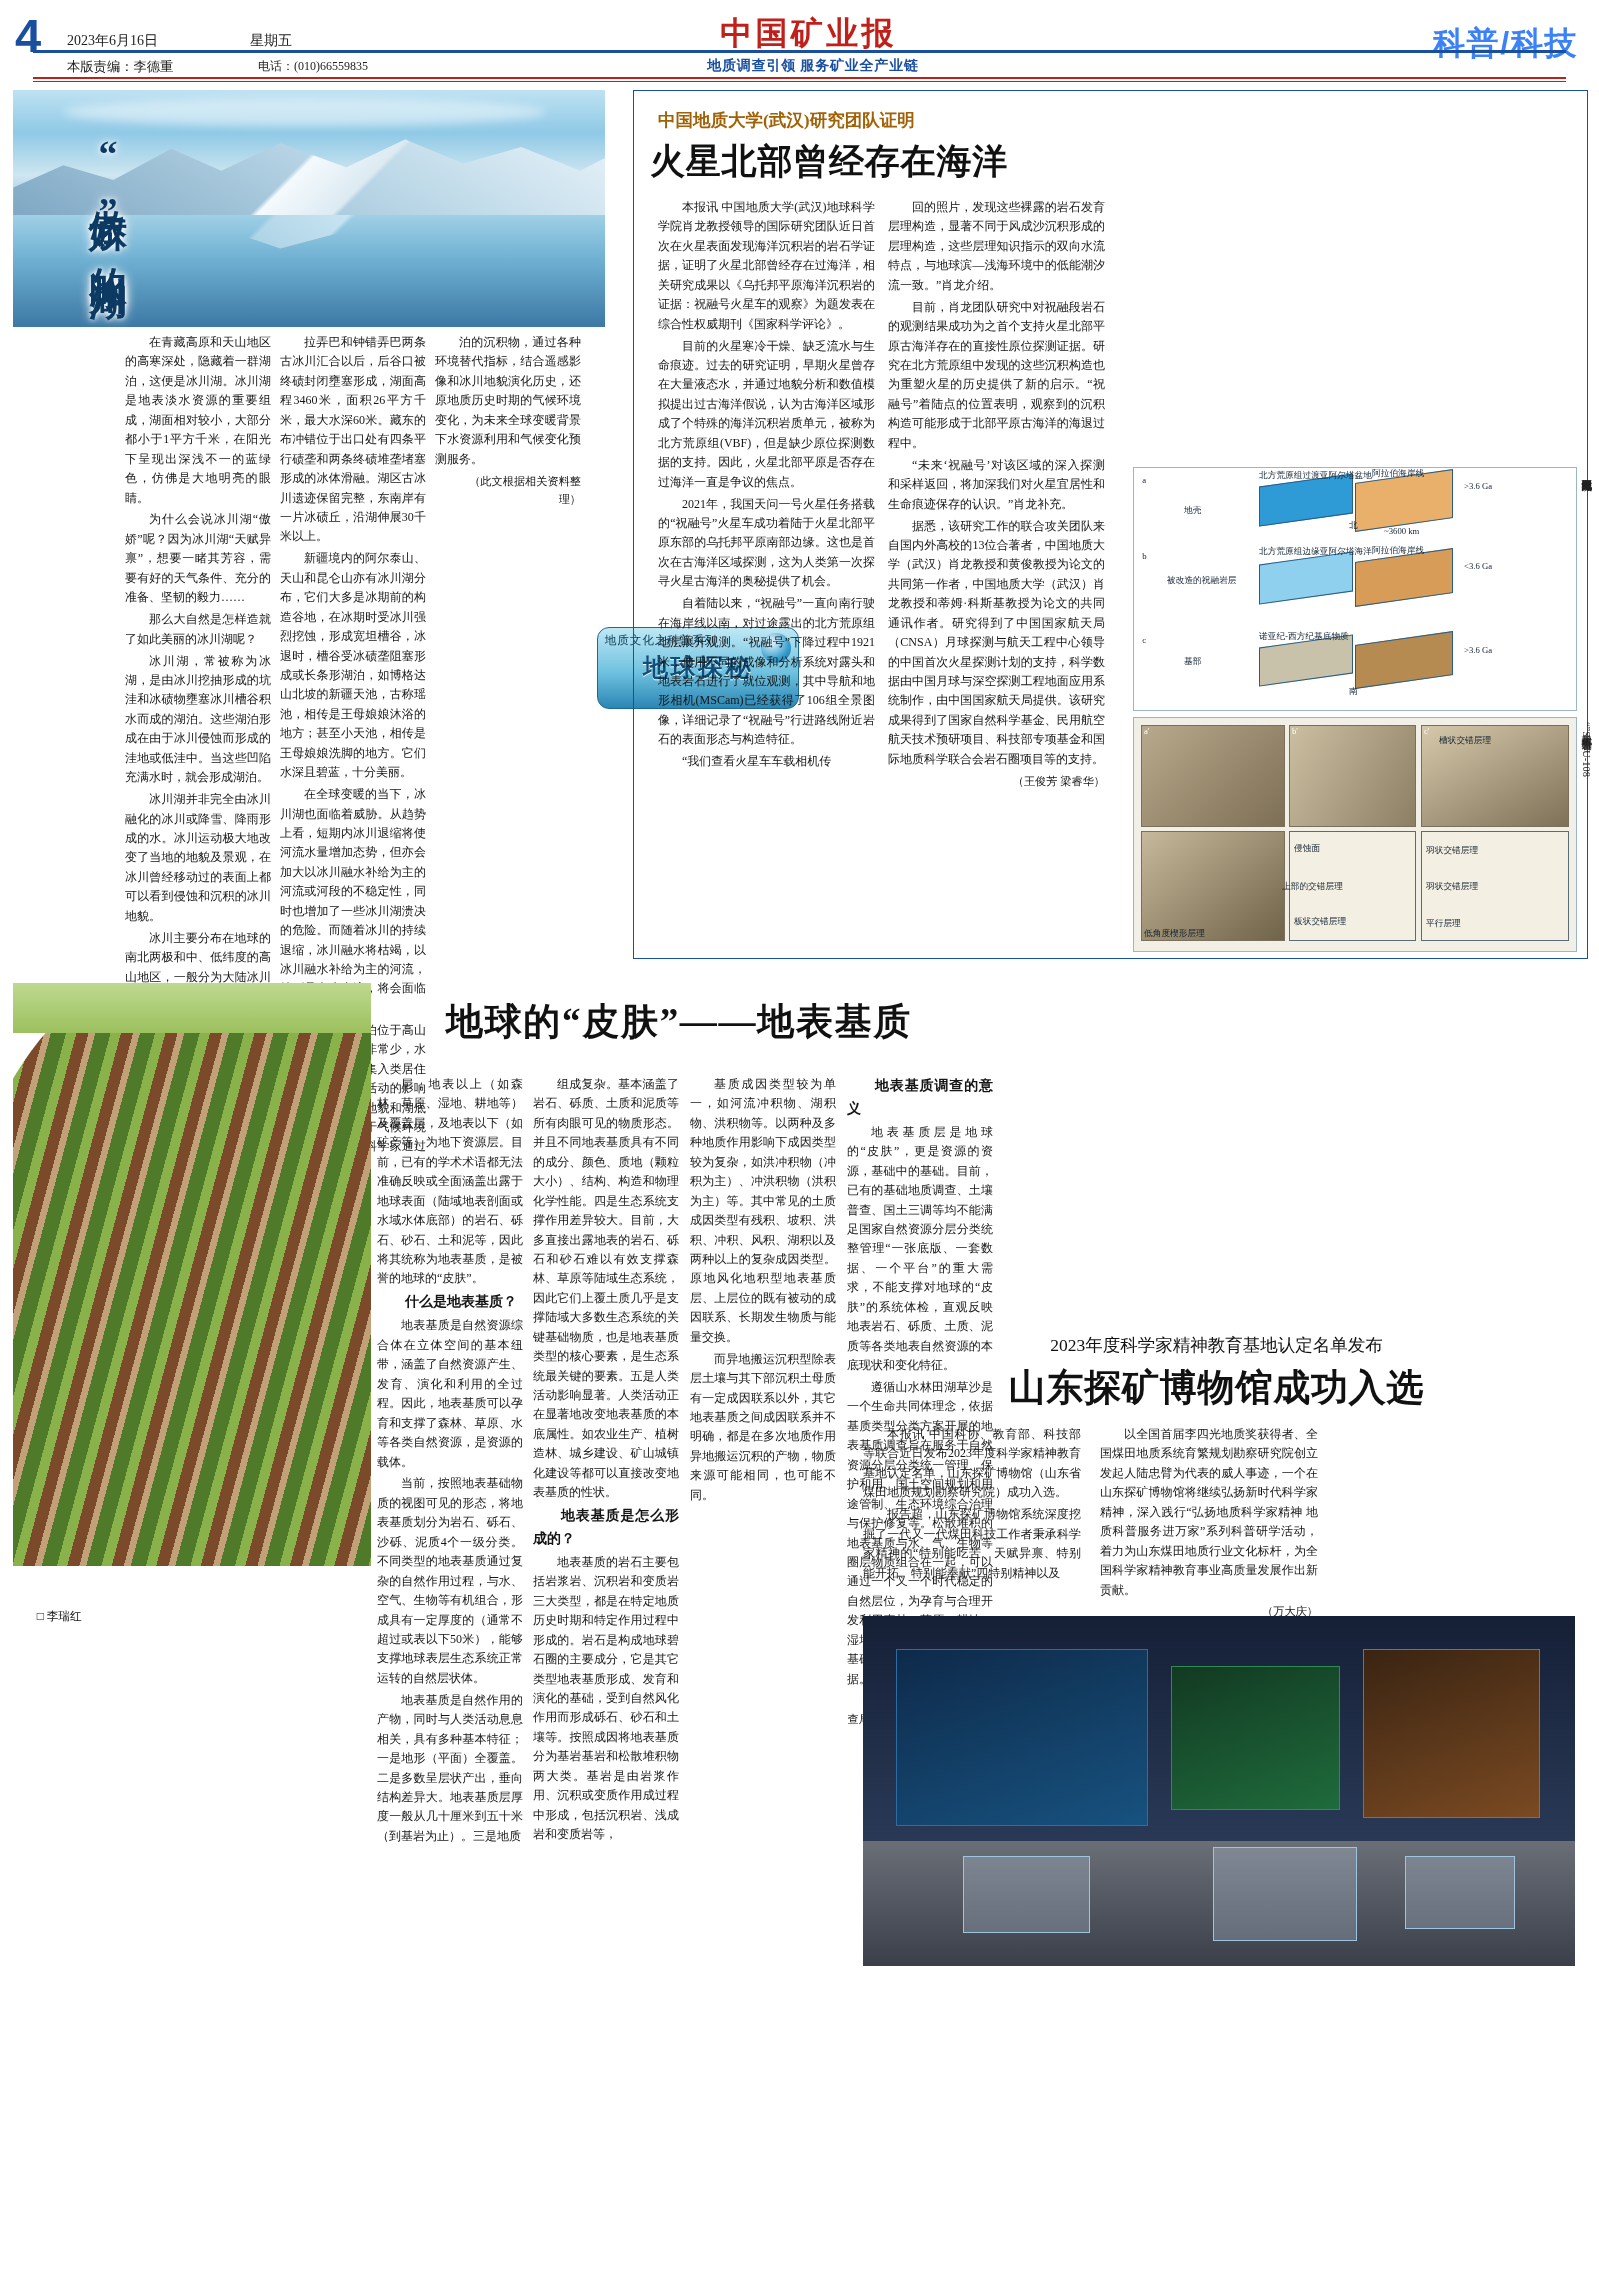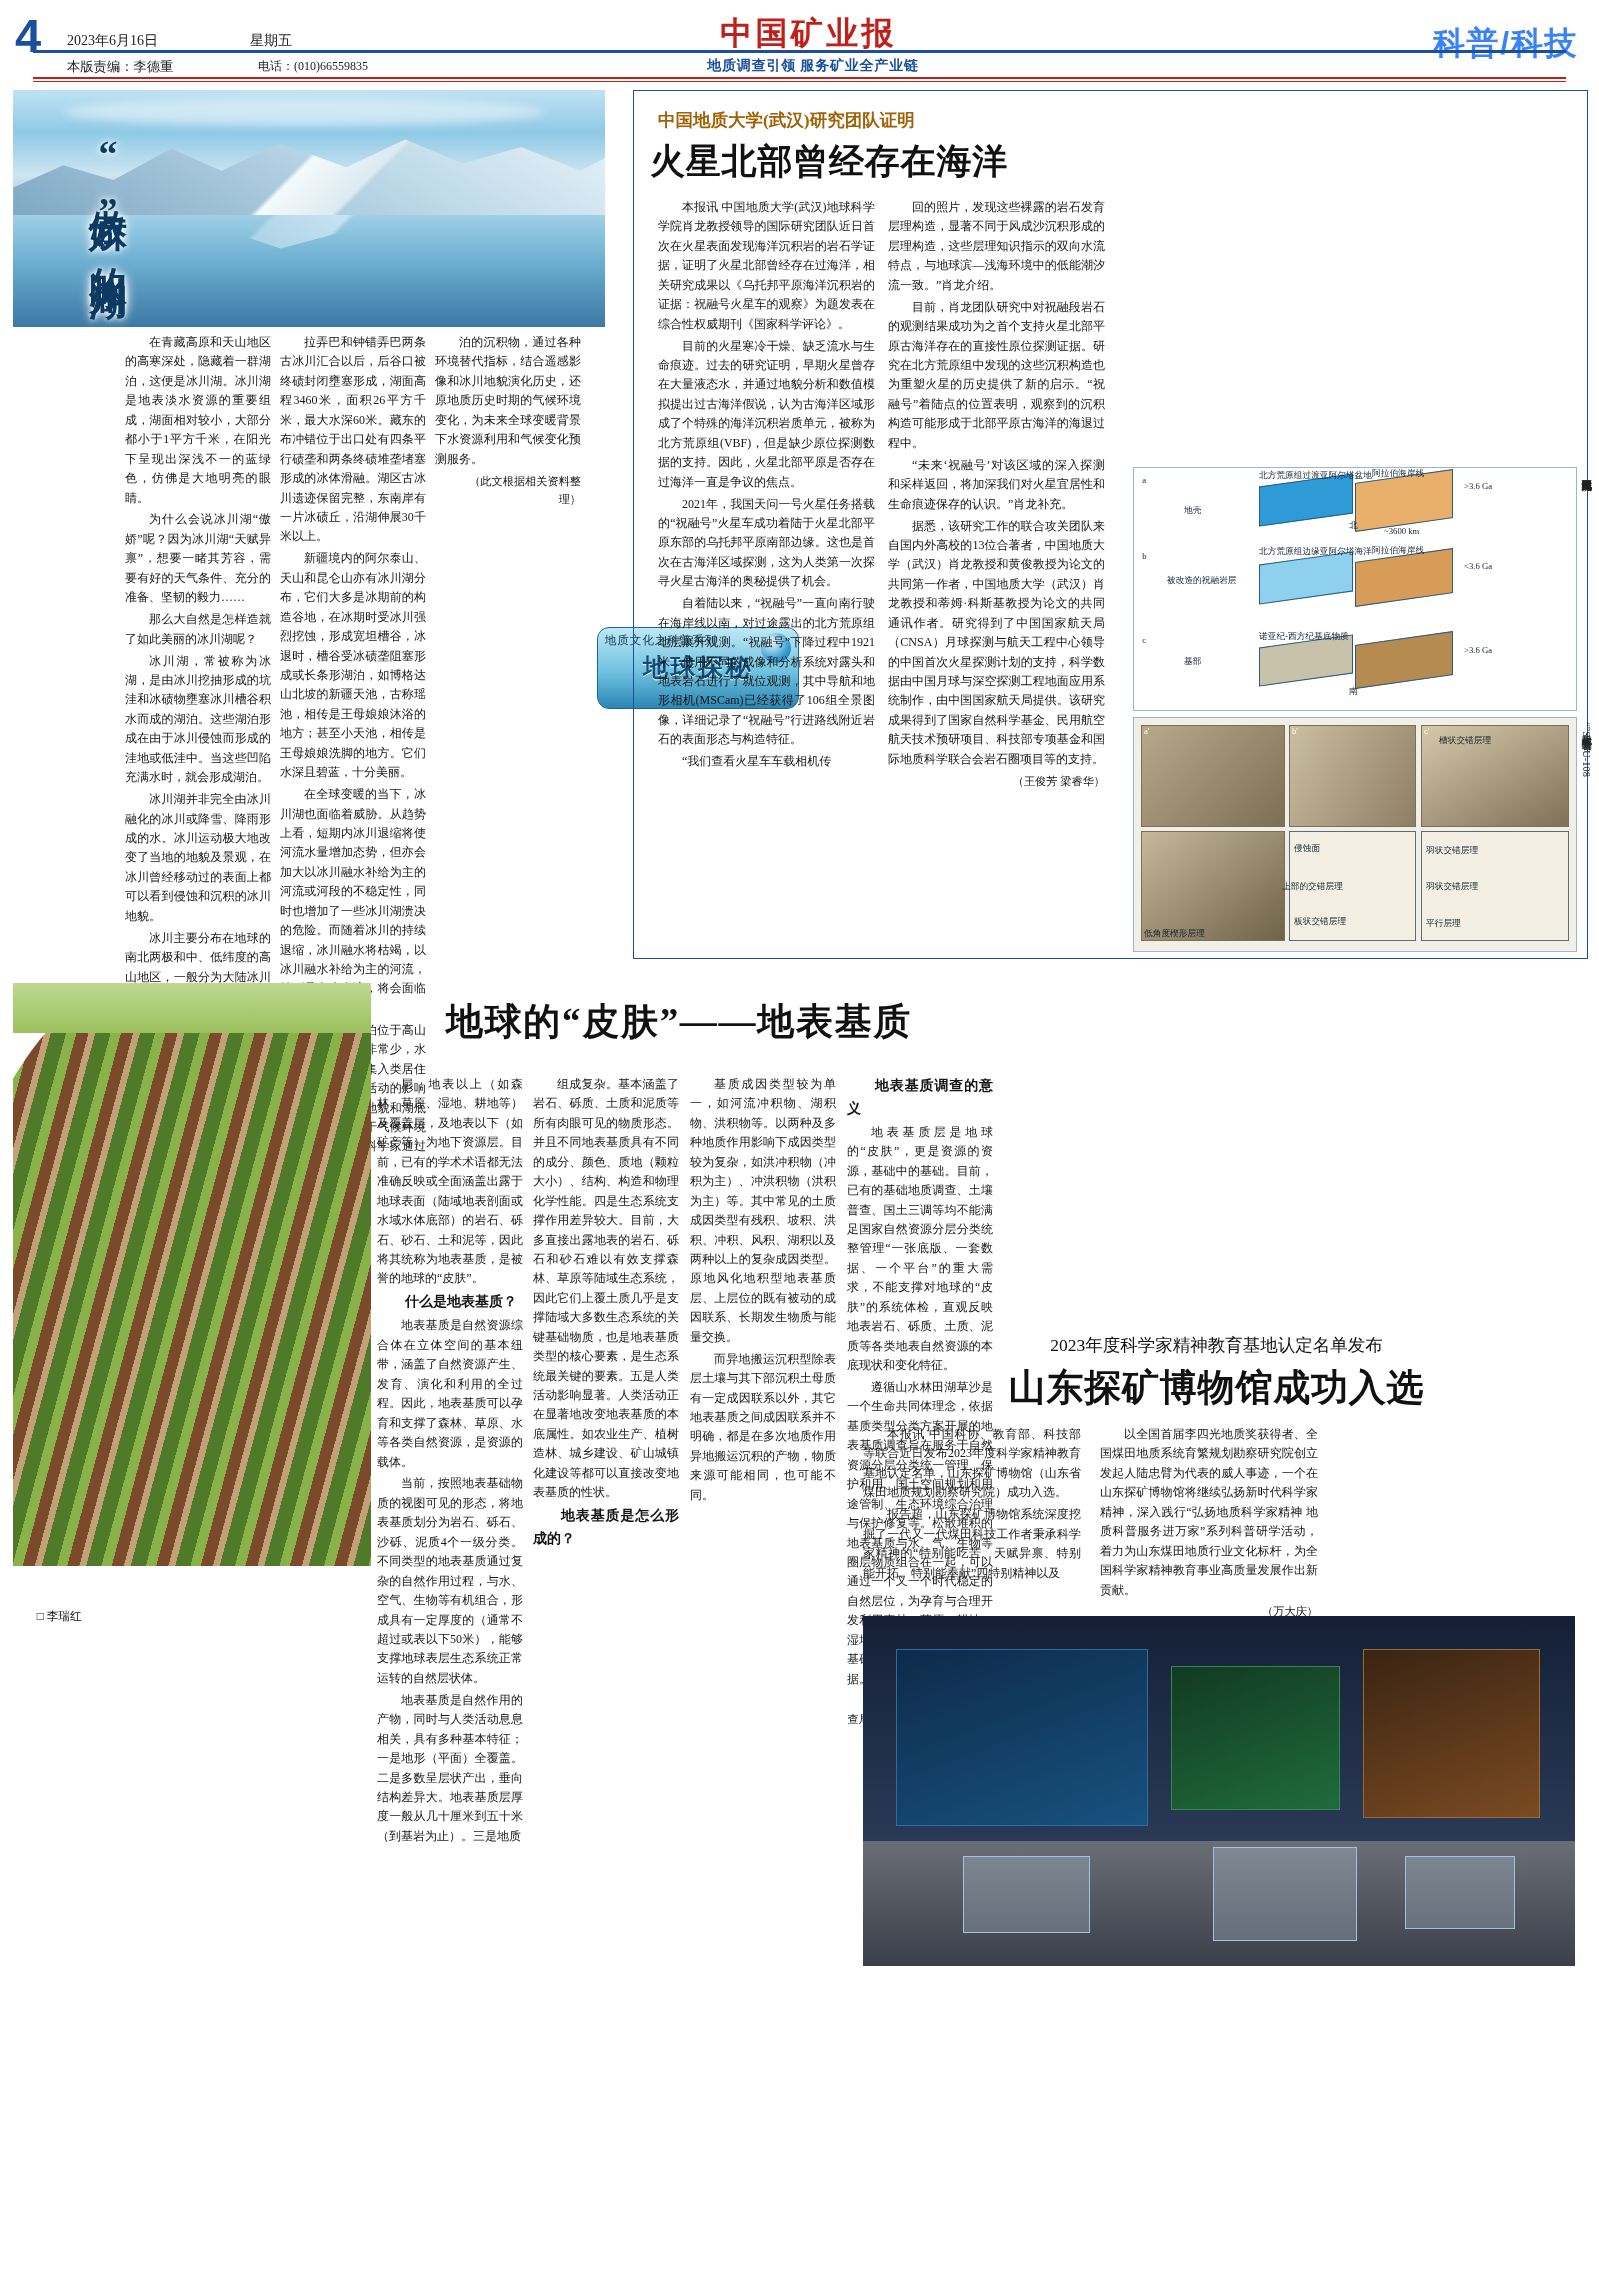--- a/index.html
+++ b/index.html
@@ -255,20 +255,21 @@
 <div class="col a2c1">
   <p>层，地表以上（如森林、草原、湿地、耕地等）及覆盖层，及地表以下（如矿产等）为地下资源层。目前，已有的学术术语都无法准确反映或全面涵盖出露于地球表面（陆域地表剖面或水域水体底部）的岩石、砾石、砂石、土和泥等，因此将其统称为地表基质，是被誉的地球的“皮肤”。</p>
   <p class="h-sub">什么是地表基质？</p>
   <p>地表基质是自然资源综合体在立体空间的基本纽带，涵盖了自然资源产生、发育、演化和利用的全过程。因此，地表基质可以孕育和支撑了森林、草原、水等各类自然资源，是资源的载体。</p>
   <p>当前，按照地表基础物质的视图可见的形态，将地表基质划分为岩石、砾石、沙砾、泥质4个一级分类。不同类型的地表基质通过复杂的自然作用过程，与水、空气、生物等有机组合，形成具有一定厚度的（通常不超过或表以下50米），能够支撑地球表层生态系统正常运转的自然层状体。</p>
   <p>地表基质是自然作用的产物，同时与人类活动息息相关，具有多种基本特征；一是地形（平面）全覆盖。二是多数呈层状产出，垂向结构差异大。地表基质层厚度一般从几十厘米到五十米（到基岩为止）。三是地质</p>
 </div>
 <div class="col a2c2">
   <p>组成复杂。基本涵盖了岩石、砾质、土质和泥质等所有肉眼可见的物质形态。并且不同地表基质具有不同的成分、颜色、质地（颗粒大小）、结构、构造和物理化学性能。四是生态系统支撑作用差异较大。目前，大多直接出露地表的岩石、砾石和砂石难以有效支撑森林、草原等陆域生态系统，因此它们上覆土质几乎是支撑陆域大多数生态系统的关键基础物质，也是地表基质类型的核心要素，是生态系统最关键的要素。五是人类活动影响显著。人类活动正在显著地改变地表基质的本底属性。如农业生产、植树造林、城乡建设、矿山城镇化建设等都可以直接改变地表基质的性状。</p>
   <p class="h-sub">地表基质是怎么形成的？</p>
+  <p>地表基质的岩石主要包括岩浆岩、沉积岩和变质岩三大类型，都是在特定地质历史时期和特定作用过程中形成的。岩石是构成地球碧石圈的主要成分，它是其它类型地表基质形成、发育和演化的基础，受到自然风化作用而形成砾石、砂石和土壤等。按照成因将地表基质分为基岩基岩和松散堆积物两大类。基岩是由岩浆作用、沉积或变质作用成过程中形成，包括沉积岩、浅成岩和变质岩等，</p>
 </div>
 <div class="col a2c3">
   <p>基质成因类型较为单一，如河流冲积物、湖积物、洪积物等。以两种及多种地质作用影响下成因类型较为复杂，如洪冲积物（冲积为主）、冲洪积物（洪积为主）等。其中常见的土质成因类型有残积、坡积、洪积、冲积、风积、湖积以及两种以上的复杂成因类型。原地风化地积型地表基质层、上层位的既有被动的成因联系、长期发生物质与能量交换。</p>
   <p>而异地搬运沉积型除表层土壤与其下部沉积土母质有一定成因联系以外，其它地表基质之间成因联系并不明确，都是在多次地质作用异地搬运沉积的产物，物质来源可能相同，也可能不同。</p>
 </div>
 <div class="col a2c4">
   <p class="h-sub">地表基质调查的意义</p>
   <p>地表基质层是地球的“皮肤”，更是资源的资源，基础中的基础。目前，已有的基础地质调查、土壤普查、国土三调等均不能满足国家自然资源分层分类统整管理“一张底版、一套数据、一个平台”的重大需求，不能支撑对地球的“皮肤”的系统体检，直观反映地表岩石、砾质、土质、泥质等各类地表自然资源的本底现状和变化特征。</p>
   <p>遵循山水林田湖草沙是一个生命共同体理念，依据基质类型分类方案开展的地表基质调查旨在服务于自然资源分层分类统一管理、保护和用、国土空间规划和用途管制、生态环境综合治理与保护修复等。松散堆积的地表基质与水、气、生物等圈层物质组合在一起，可以通过一个又一个时代稳定的自然层位，为孕育与合理开发利用森林、草原、耕地、湿地、海洋等自然资源提供基础物质数据支撑和科学依据。</p>
   <p class="credit">（作者单位：中国地质调查局廊坊自然资源综合调查中心）</p>

